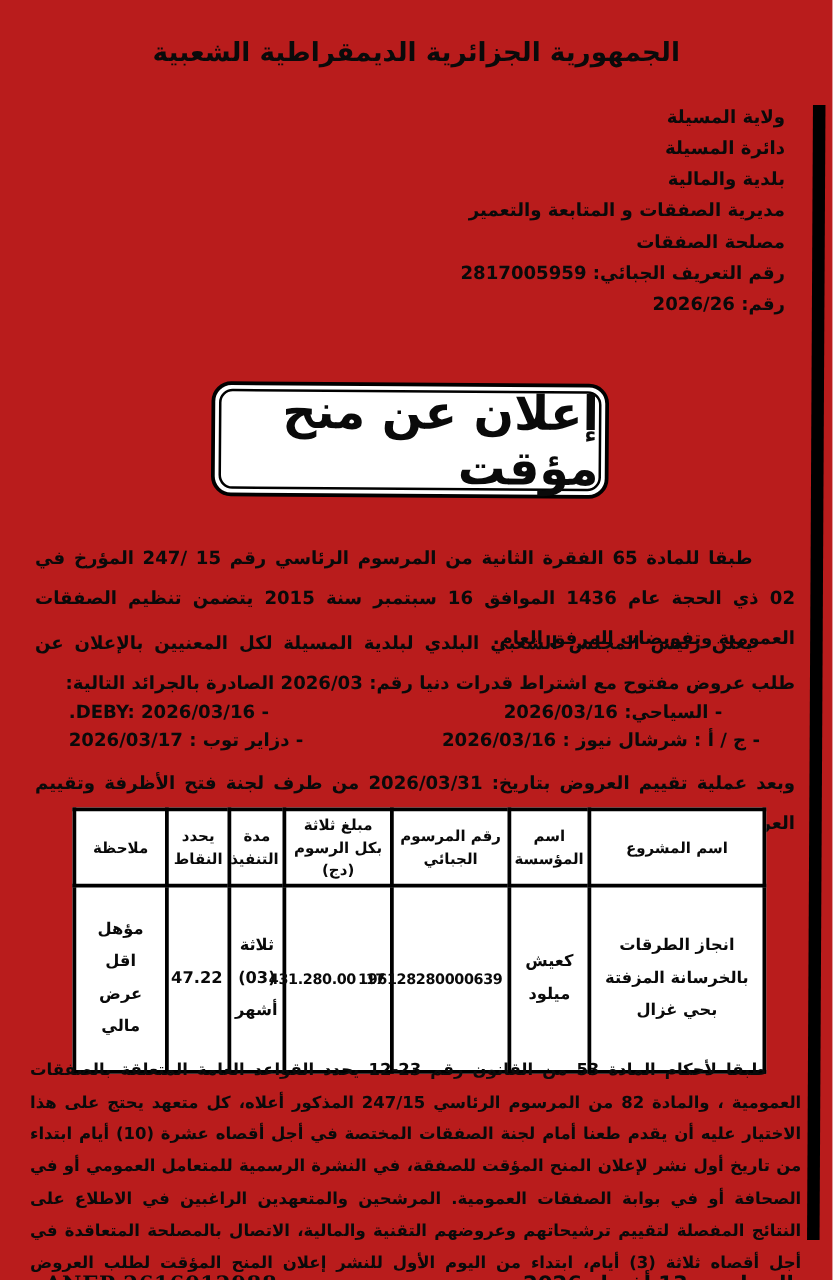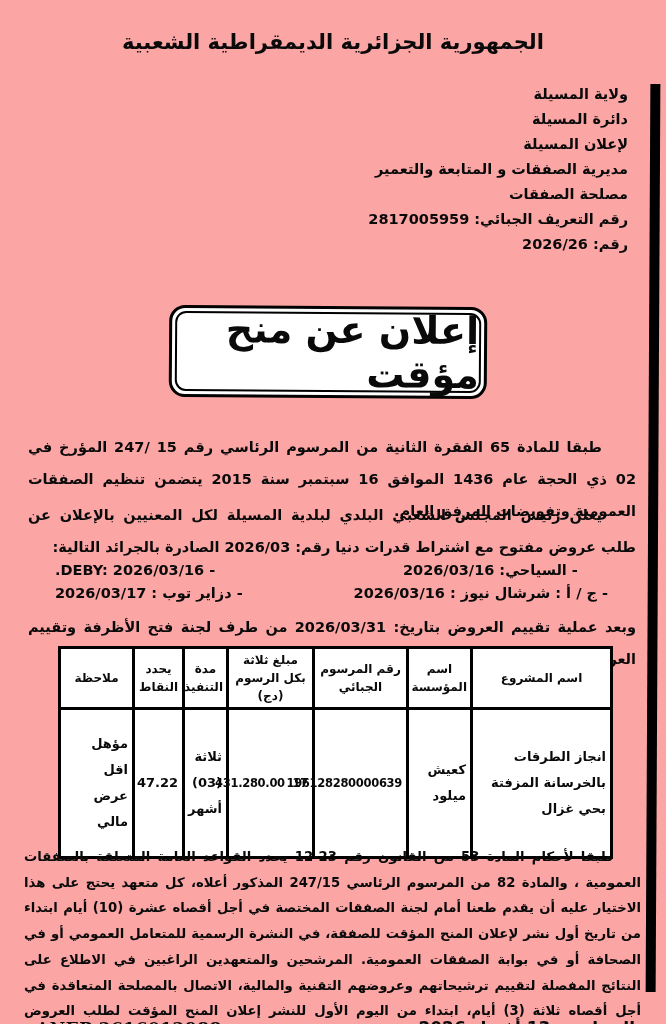--- a/index.html
+++ b/index.html
@@ -1,17 +1,17 @@
 <!DOCTYPE html>
 <html lang="ar"><head>
 <meta charset="utf-8">
 <style>
   html,body { margin:0; padding:0; background:#ffffff; }
   .page {
-    position:relative; width:666px; height:1024px; background:#fca5a5;
+    position:relative; width:666px; height:1024px; background:#b91c1c;
     color:#0a0a0a; font-family:"DejaVu Sans", sans-serif; overflow:hidden;
   }
 
   
   .scan-bar { position:absolute; right:8px; top:84px; width:10px; height:908px;
     background:#000; transform:rotate(0.3deg); }
 
   .republic-title { position:absolute; top:30px; left:0; width:100%;
     text-align:center; font-size:21px; font-weight:bold; direction:rtl; }
 
@@ -36,21 +36,21 @@
   .newspapers { position:absolute; top:562px; right:58px; left:55px; direction:rtl;
     display:grid; grid-template-columns:205px 1fr; row-gap:7px;
     font-weight:bold; font-size:14.5px; }
   .newspaper-item { text-align:left; white-space:nowrap; }
 
   table.award-table { position:absolute; top:646px; left:58px; width:552px;
     border-collapse:collapse; direction:rtl; table-layout:fixed; background:#fff; }
   table.award-table, .award-table th, .award-table td { border:3px solid #000; }
   .award-table th { font-size:12px; font-weight:bold; text-align:center;
     vertical-align:middle; height:52px; padding:2px 3px; line-height:1.5; }
-  .award-table td { font-size:13px; font-weight:bold; 
+  .award-table td { font-size:13px; font-weight:bold; text-align:center;
     vertical-align:middle; height:142px; padding:2px 4px; line-height:2.0; }
   .award-table td.num { font-size:11.5px; letter-spacing:-0.3px; white-space:nowrap; }
 
   .closing { position:absolute; top:844px; right:25px; left:24px; direction:rtl;
     text-align:justify; font-weight:bold; font-size:13.2px; line-height:1.95;
     text-indent:28px; margin:0; }
 
   .footer { position:absolute; top:1014px; left:14px; right:12px; height:24px;
     display:flex; align-items:flex-end; gap:7px; }
   .footer-square { width:15px; height:10px; background:#000; flex:0 0 auto; }
@@ -66,21 +66,21 @@
 
 <div class="page">
 
   <div class="scan-bar"></div>
 
   <div class="republic-title">الجمهورية الجزائرية الديمقراطية الشعبية</div>
 
   <div class="admin-block">
     <div class="admin-line">ولاية المسيلة</div>
     <div class="admin-line">دائرة المسيلة</div>
-    <div class="admin-line">لإعلان المسيلة</div>
+    <div class="admin-line">بلدية والمالية</div>
     <div class="admin-line">مديرية الصفقات و المتابعة والتعمير</div>
     <div class="admin-line">مصلحة الصفقات</div>
     <div class="admin-line">رقم التعريف الجبائي: 2817005959</div>
     <div class="admin-line">رقم: 2026/26</div>
   </div>
 
   <div class="notice-box">
     <div class="notice-box-inner">
       <div class="notice-title">إعلان عن منح مؤقت</div>
     </div>

